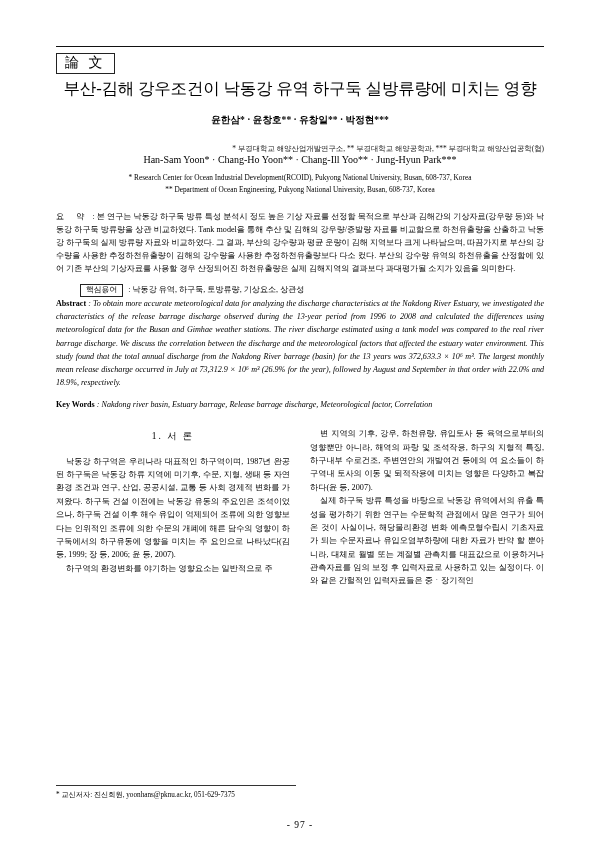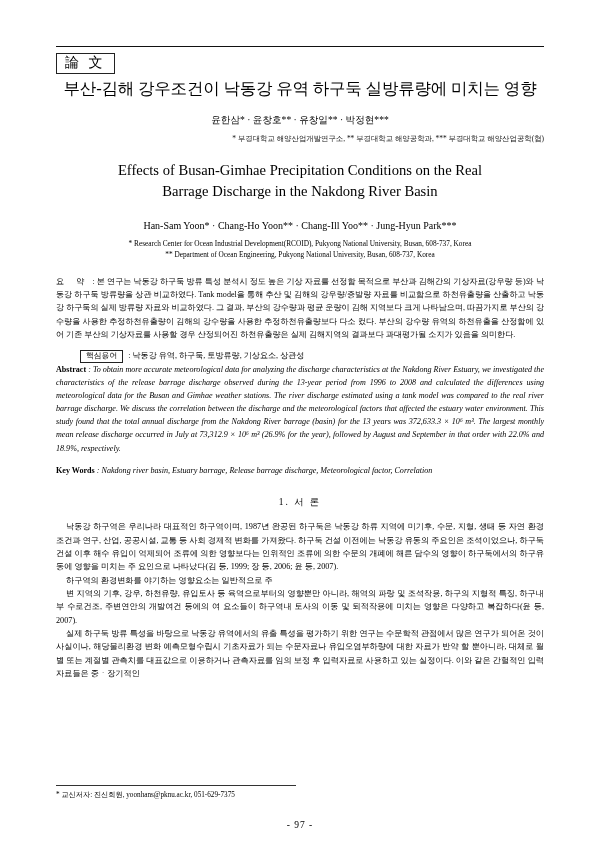--- a/index.html
+++ b/index.html
@@ -44,21 +44,22 @@
   .kr-title {
     text-align: center;
     font-size: 16.5px;
     letter-spacing: -0.2px;
     margin: 4px 0 14px 0;
     color: #000;
   }
   .kr-authors {
     text-align: center;
     font-size: 9.6px;
-    margin-bottom: 6px;
+    margin-bottom: 16px;
+    font-weight: bold;
   }
   .kr-affil {
     text-align: right;
     font-size: 7.4px;
     color: #111;
     line-height: 1.5;
     margin-bottom: 0;
   }
   .en-title {
     text-align: center;
@@ -109,22 +110,22 @@
   }
   .abs-en b { font-style: normal; font-weight: bold; }
   .kw-en {
     font-size: 8.1px;
     margin-bottom: 18px;
   }
   .kw-en b { font-weight: bold; }
   .kw-en i { font-style: italic; }
   .cols {
     display: flex;
+    gap: 20px;
     margin-top: 1px;
-    flex-direction: column;
   }
   .col {
     flex: 1 1 0;
     font-size: 8.2px;
     line-height: 1.63;
     text-align: justify;
   }
   .col p { margin: 0 0 0 0; text-indent: 10px; }
   .corr {
     position: absolute;
@@ -159,24 +160,20 @@
 
   <hr class="rule">
 
   <div class="paper-type">論 文</div>
 
   <div class="kr-title">부산-김해 강우조건이 낙동강 유역 하구둑 실방류량에 미치는 영향</div>
 
   <div class="kr-authors">윤한삼* · 윤창호** · 유창일** · 박정현***</div>
   <div class="kr-affil">* 부경대학교 해양산업개발연구소, ** 부경대학교 해양공학과, *** 부경대학교 해양산업공학(협)</div>
 
-  <div class="en-title">
-    <div>Effects of Busan-Gimhae Precipitation Conditions on the Real</div>
-    <div>Barrage Discharge in the Nakdong River Basin</div>
-  </div>
 
   <div class="en-authors">Han-Sam Yoon* · Chang-Ho Yoon** · Chang-Ill Yoo** · Jung-Hyun Park***</div>
   <div class="en-affil">
     <div>* Research Center for Ocean Industrial Development(RCOID), Pukyong National University, Busan, 608-737, Korea</div>
     <div>** Department of Ocean Engineering, Pukyong National University, Busan, 608-737, Korea</div>
   </div>
 
   <div class="abs-block">
     <span class="abs-label-kr">요  약</span><span>: 본 연구는 낙동강 하구둑 방류 특성 분석시 정도 높은 기상 자료를 선정함 목적으로 부산과 김해간의 기상자료(강우량 등)와 낙동강 하구둑 방류량을 상관 비교하였다. Tank model을 통해 추산 및 김해의 강우량/증발량 자료를 비교함으로 하천유출량을 산출하고 낙동강 하구둑의 실제 방류량 자료와 비교하였다. 그 결과, 부산의 강수량과 평균 운량이 김해 지역보다 크게 나타남으며, 따끔가지로 부산의 강수량을 사용한 추정하천유출량이 김해의 강수량을 사용한 추정하천유출량보다 다소 컸다. 부산의 강수량 유역의 하천유출을 산정함에 있어 기존 부산의 기상자료를 사용할 경우 산정되어진 하천유출량은 실제 김해지역의 결과보다 과대평가될 소지가 있음을 의미한다.</span>
   </div>

